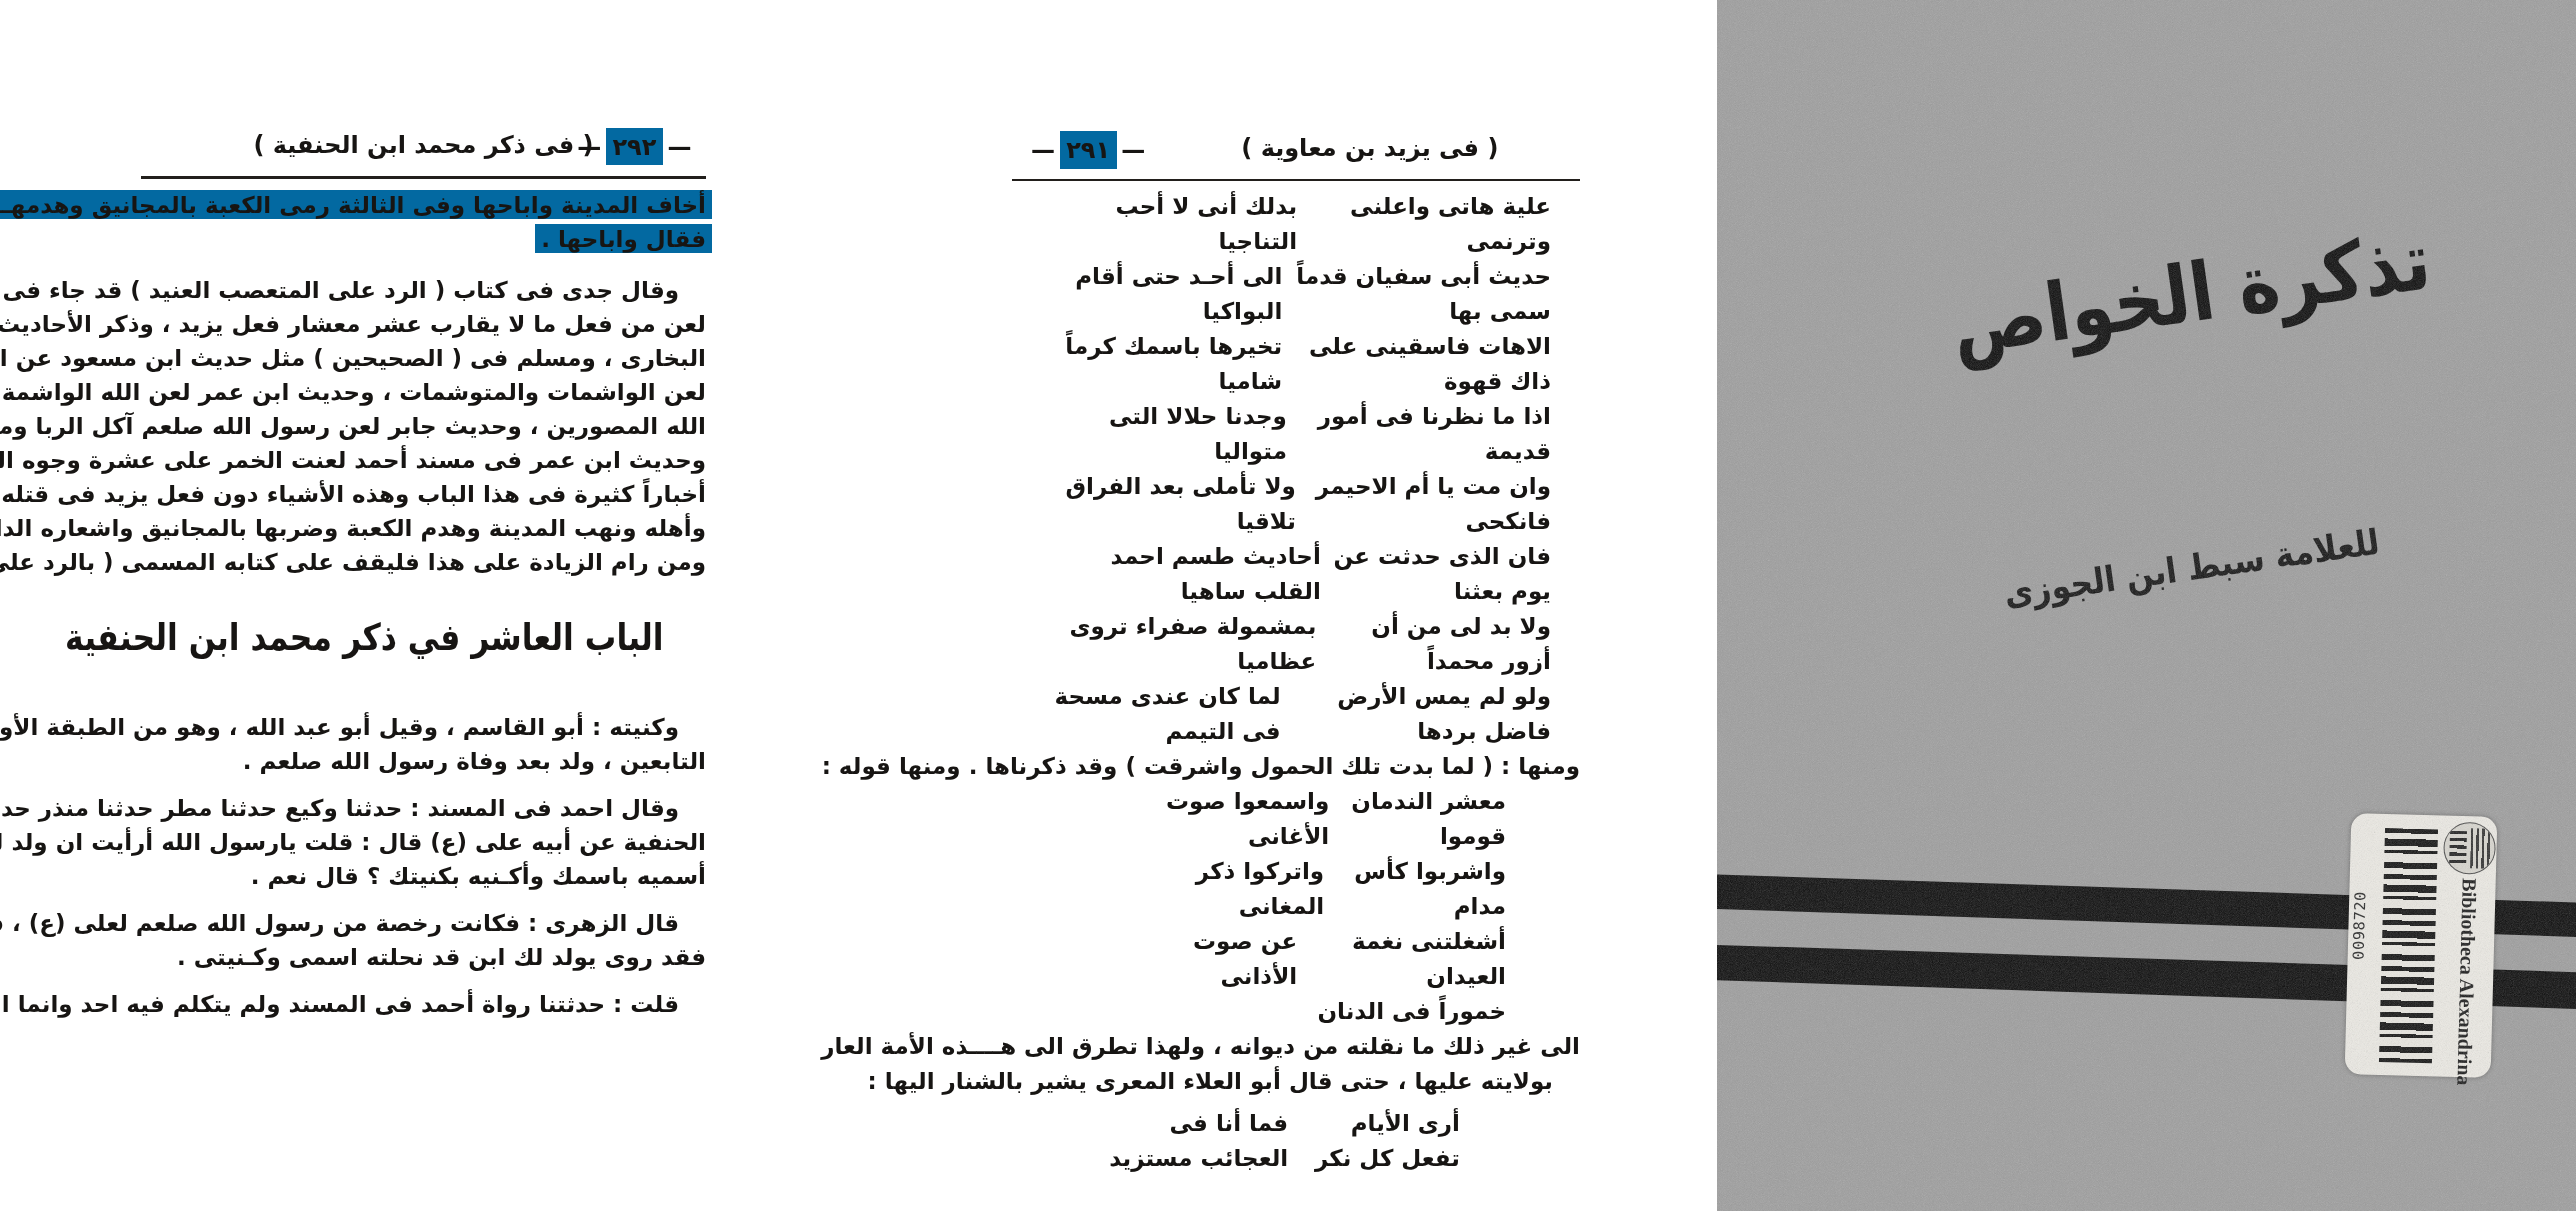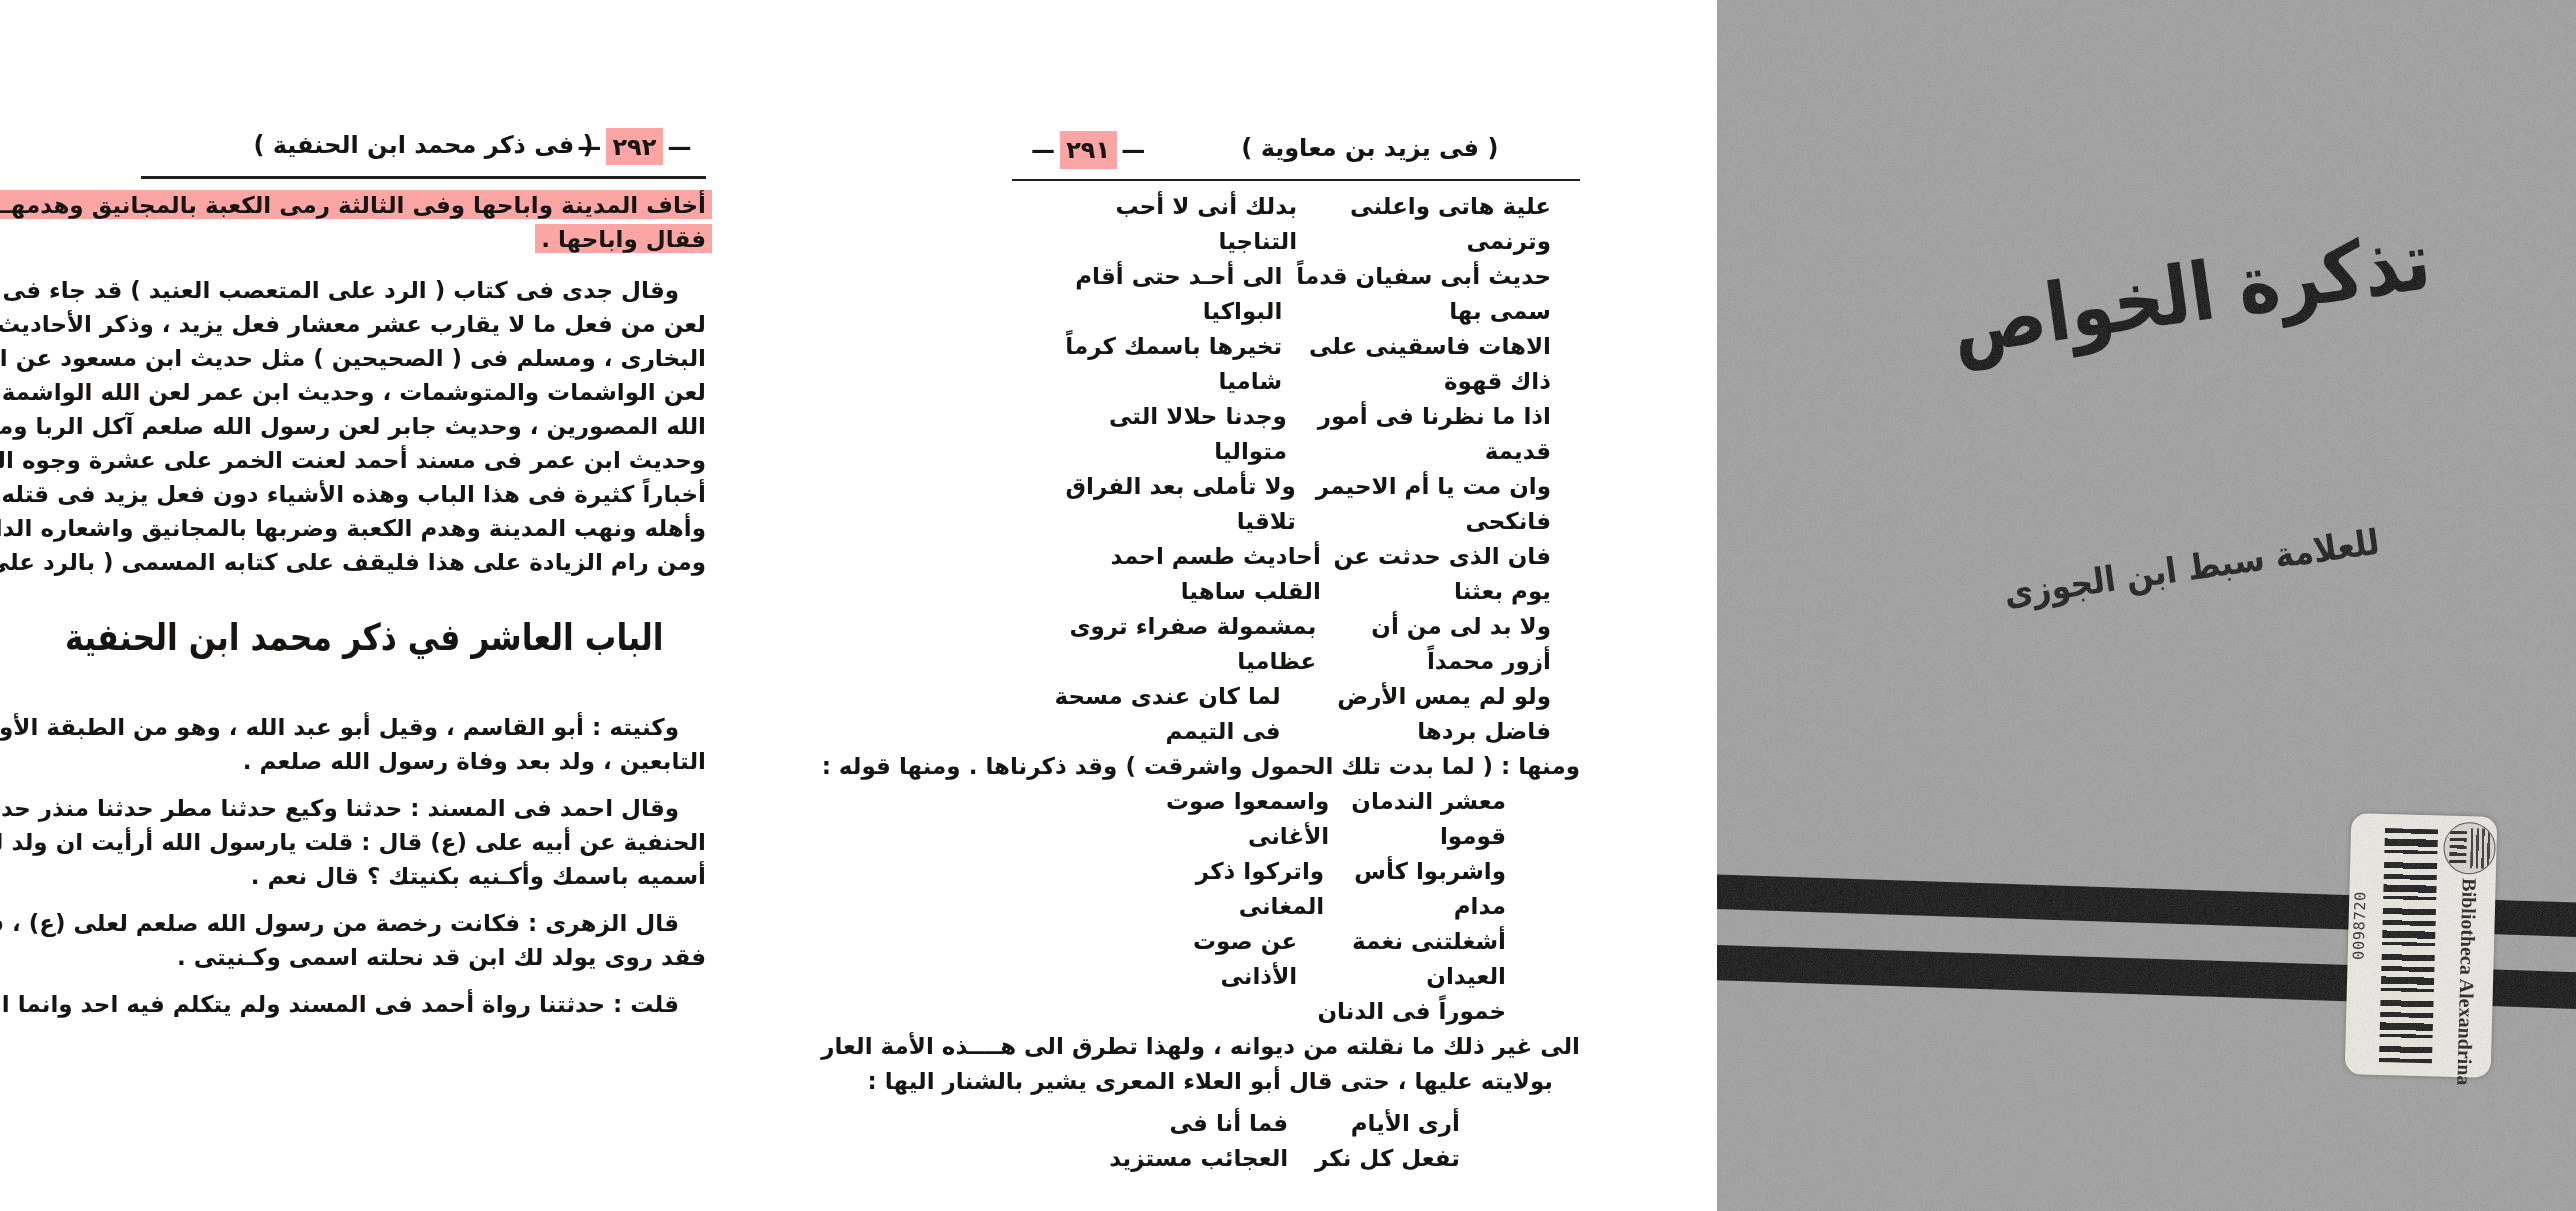--- a/index.html
+++ b/index.html
@@ -21,21 +21,21 @@
   .page-left  .pg-num-group{right:14.4px;}
   .page-right .pg-num-group{left:19px;}
   .pg-num{padding:0.8px 6.4px;}
   .rule{border-top:3.2px solid #221f1c;margin:6.4px 0 8px 0;}
   .page-right .rule{border-top-width:2.4px;}
 
   .line{white-space:nowrap;}
   .para{margin:0 0 13px 0;}
   .para .line:first-child{text-indent:27px;}
   .indent{text-indent:27px;}
-  .mark{background:#fca5a5;padding:1.6px 6.4px;margin:0 -6.4px;box-decoration-break:clone;}
+  .mark{background:#0369a1;padding:1.6px 6.4px;margin:0 -6.4px;box-decoration-break:clone;}
 
   .chapter{font-size:37px;margin:21px 0 34px 0;text-align:center;white-space:nowrap;
            transform:scaleX(.85);transform-origin:center;line-height:76px;font-weight:700;}
 
   .poem{display:block;}
   .verse{display:flex;justify-content:space-between;}
   .poem-1{padding:0 29px 0 53px;}
   .verse-8{padding:0 29px 0 3.2px;margin:0;}
   .poem-2{padding:0 74px 0 122px;}
   .poem-3{padding:0 120px 0 76px;margin-top:6.4px;}

